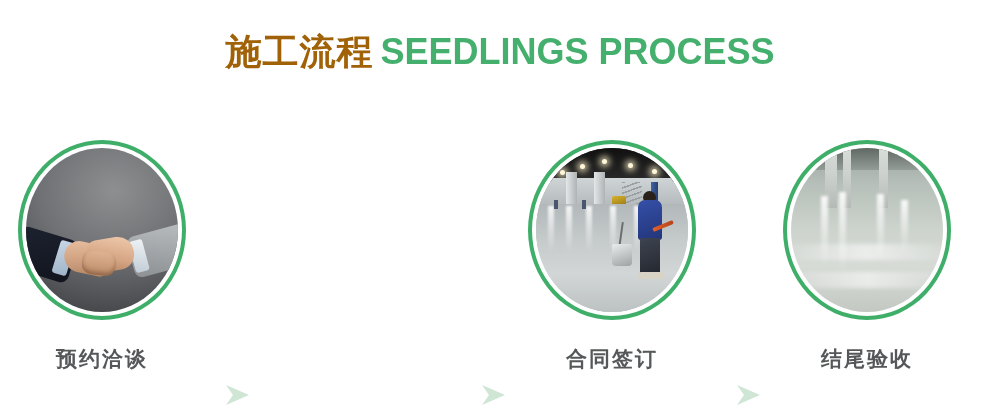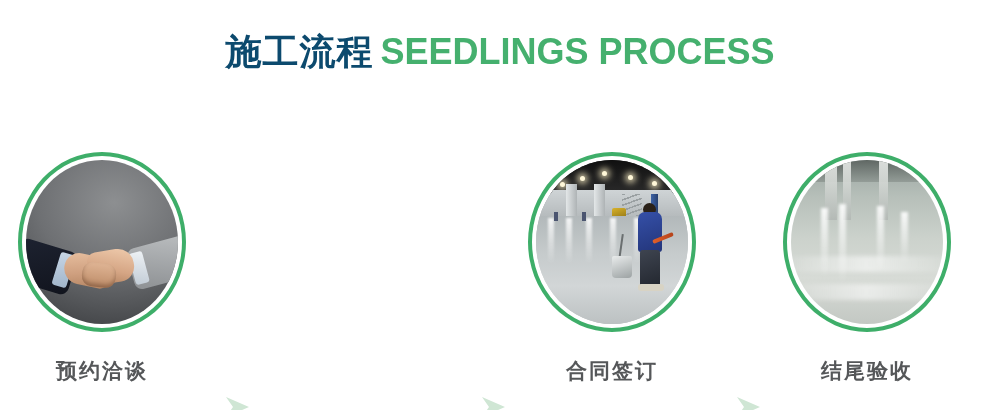--- a/index.html
+++ b/index.html
@@ -11,33 +11,33 @@
     position:relative;
   }
   .page{position:relative;width:1000px;height:410px;}
 
   
   .title-wrap{
     position:absolute;left:0;top:28px;width:1000px;
     text-align:center;white-space:nowrap;
   }
   .title-cn{
-    font-size:36px;font-weight:bold;color:#0c4a6e;
+    font-size:36px;font-weight:bold;color:#a16207;
     letter-spacing:1px;
     font-family:"DejaVu Sans","Liberation Sans",sans-serif;
   }
   .title-en{
     font-size:36px;font-weight:bold;color:#45b06e;
     letter-spacing:0px;margin-left:7px;
     font-family:"Liberation Sans","DejaVu Sans",sans-serif;
   }
 
   
   .steps{
-    position:absolute;left:0;top:152px;width:1000px;height:185px;
+    position:absolute;left:0;top:140px;width:1000px;height:185px;
   }
   .step{
     position:absolute;top:0;width:168px;height:185px;
   }
   .step[data-idx="0"]{left:18px;}
   .step[data-idx="1"]{left:273px;}
   .step[data-idx="2"]{left:528px;}
   .step[data-idx="3"]{left:783px;}
 
   .ring{

